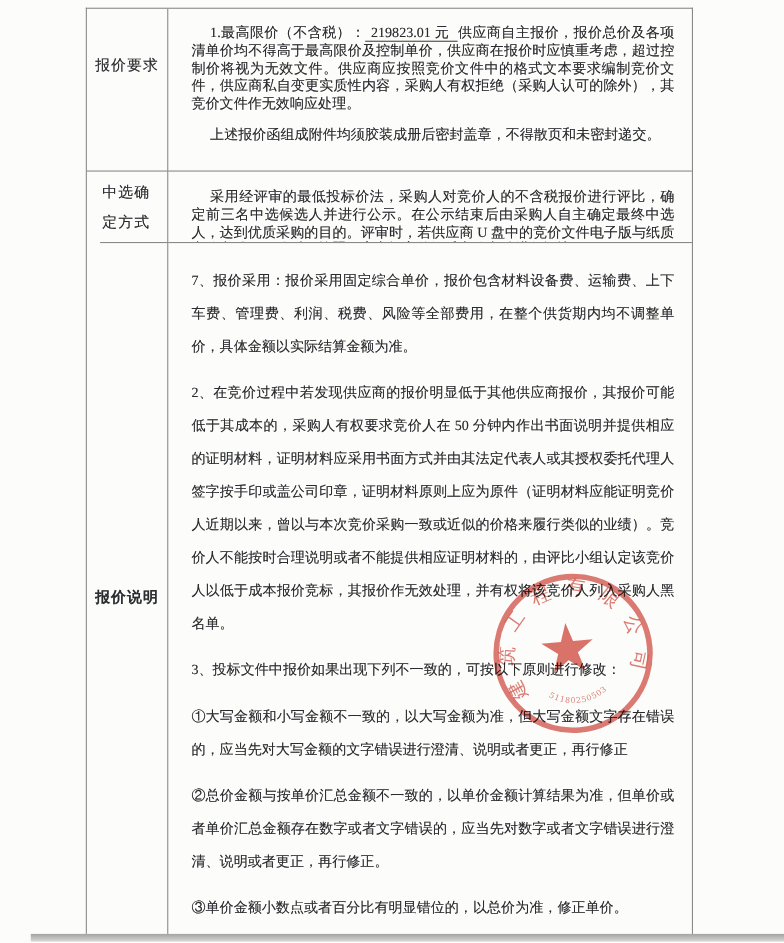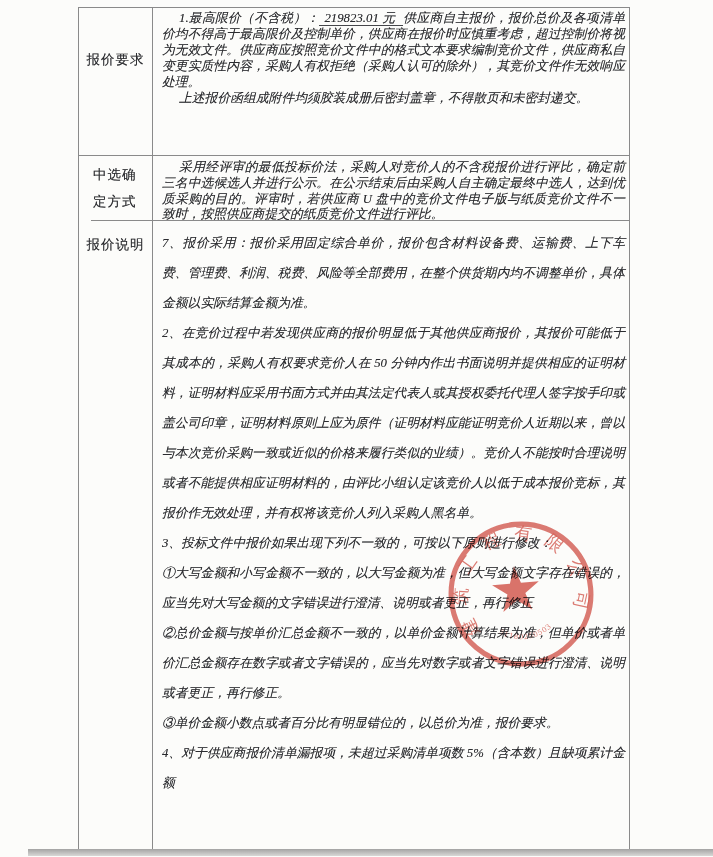--- a/index.html
+++ b/index.html
@@ -22,34 +22,34 @@
   }
   .cell{box-sizing:border-box;overflow:hidden;}
   .label-cell{
     border-right:1px solid #8a8a8a;
     display:flex;justify-content:center;
     font-size:13.5px;letter-spacing:1px;
     text-shadow:0 0 .6px rgba(60,60,60,.5);
   }
   .label-r1{align-items:flex-start;padding-top:43px;}
   .label-r2{align-items:center;line-height:27px;text-align:left;padding:0 2px;margin-left:12px;}
-  .label-r3{align-items:flex-start;padding-top:15px;}
+  .label-r3{align-items:center;padding-top:15px;font-weight:bold;}
   .b-bottom{border-bottom:1px solid #8a8a8a;}
   .content-cell{
     padding:2px 4px 0 9px;
     text-align:justify;
     text-justify:inter-character;
     word-break:break-all;
     font-size:12.8px;
     text-shadow:0 0 .6px rgba(60,60,60,.5);
   }
   .content-r1{line-height:16.1px;}
   .content-r2{line-height:15.8px;padding-top:4px;}
   .content-r3{line-height:30px;padding-top:7px;}
-  .content-cell p{margin:0;font-style:italic;}
+  .content-cell p{margin:12px;}
   .indent p{text-indent:17px;}
   .price-underline{
     border-bottom:1px solid #45464a;
     padding:0 8px 0 5px;
     white-space:nowrap;
   }
   .seal{
     position:absolute;left:446px;top:519px;width:150px;height:150px;
     mix-blend-mode:multiply;opacity:.82;
     transform:rotate(-5deg);
@@ -83,21 +83,21 @@
 
   <div class="cell label-cell label-r3">
     <span>报价说明</span>
   </div>
   <div class="cell content-cell content-r3">
     <p>7、报价采用：报价采用固定综合单价，报价包含材料设备费、运输费、上下车费、管理费、利润、税费、风险等全部费用，在整个供货期内均不调整单价，具体金额以实际结算金额为准。</p>
     <p>2、在竞价过程中若发现供应商的报价明显低于其他供应商报价，其报价可能低于其成本的，采购人有权要求竞价人在 50 分钟内作出书面说明并提供相应的证明材料，证明材料应采用书面方式并由其法定代表人或其授权委托代理人签字按手印或盖公司印章，证明材料原则上应为原件（证明材料应能证明竞价人近期以来，曾以与本次竞价采购一致或近似的价格来履行类似的业绩）。竞价人不能按时合理说明或者不能提供相应证明材料的，由评比小组认定该竞价人以低于成本报价竞标，其报价作无效处理，并有权将该竞价人列入采购人黑名单。</p>
     <p>3、投标文件中报价如果出现下列不一致的，可按以下原则进行修改：</p>
     <p>①大写金额和小写金额不一致的，以大写金额为准，但大写金额文字存在错误的，应当先对大写金额的文字错误进行澄清、说明或者更正，再行修正</p>
     <p>②总价金额与按单价汇总金额不一致的，以单价金额计算结果为准，但单价或者单价汇总金额存在数字或者文字错误的，应当先对数字或者文字错误进行澄清、说明或者更正，再行修正。</p>
-    <p>③单价金额小数点或者百分比有明显错位的，以总价为准，报价要求。</p>
+    <p>③单价金额小数点或者百分比有明显错位的，以总价为准，修正单价。</p>
     <p>4、对于供应商报价清单漏报项，未超过采购清单项数 5%（含本数）且缺项累计金额</p>
   </div>
 </div>
 
 <svg class="seal" viewBox="0 0 146 146">
   <defs>
     <path id="arcTop" d="M 35.5,110.5 A 53 53 0 1 1 110.5,110.5" fill="none"></path>
     <path id="arcBottom" d="M 46.5,108.1 A 44 44 0 0 0 99.5,108.1" fill="none"></path>
   </defs>
   <circle cx="73" cy="73" r="68" fill="none" stroke="#cf4237" stroke-width="5" stroke-opacity="0.85"></circle>

